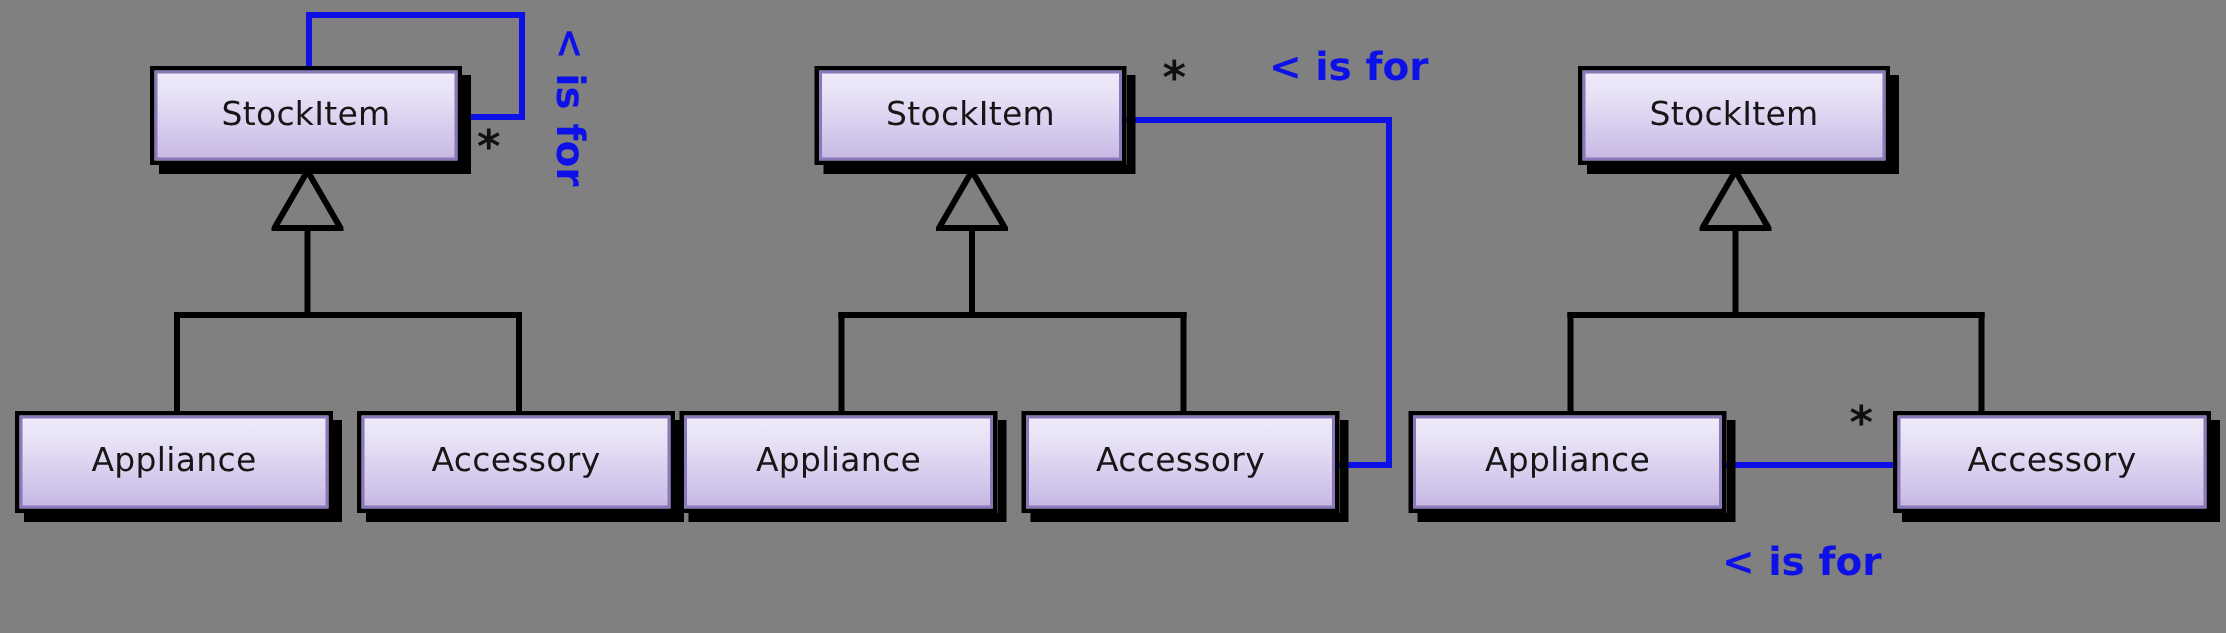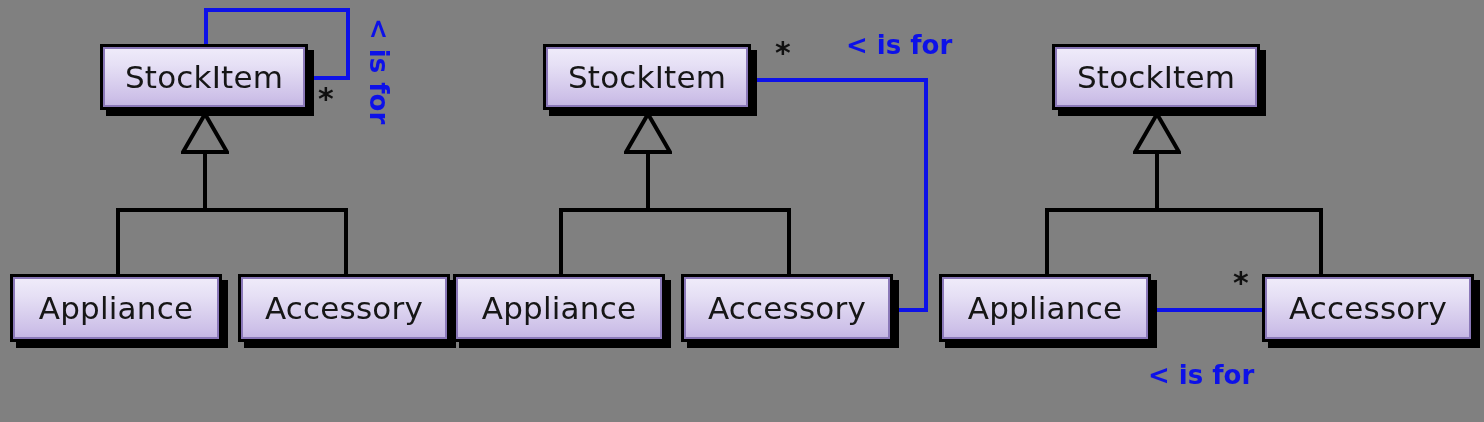--- a/index.html
+++ b/index.html
@@ -34,21 +34,21 @@
   .uml-box .inner-border {
     position: absolute;
     left: 0; top: 0; right: 0; bottom: 0;
     border: 2px solid #8a78b8;
     pointer-events: none;
   }
   .uml-box .box-label {
     position: relative;
     z-index: 2;
     color: #161616;
-    font-size: 31px;
+    font-size: 22px;
     line-height: 1;
     letter-spacing: 0.2px;
     white-space: nowrap;
   }
 
   
   .gen-line {
     position: absolute;
     background: #000000;
     z-index: 2;

